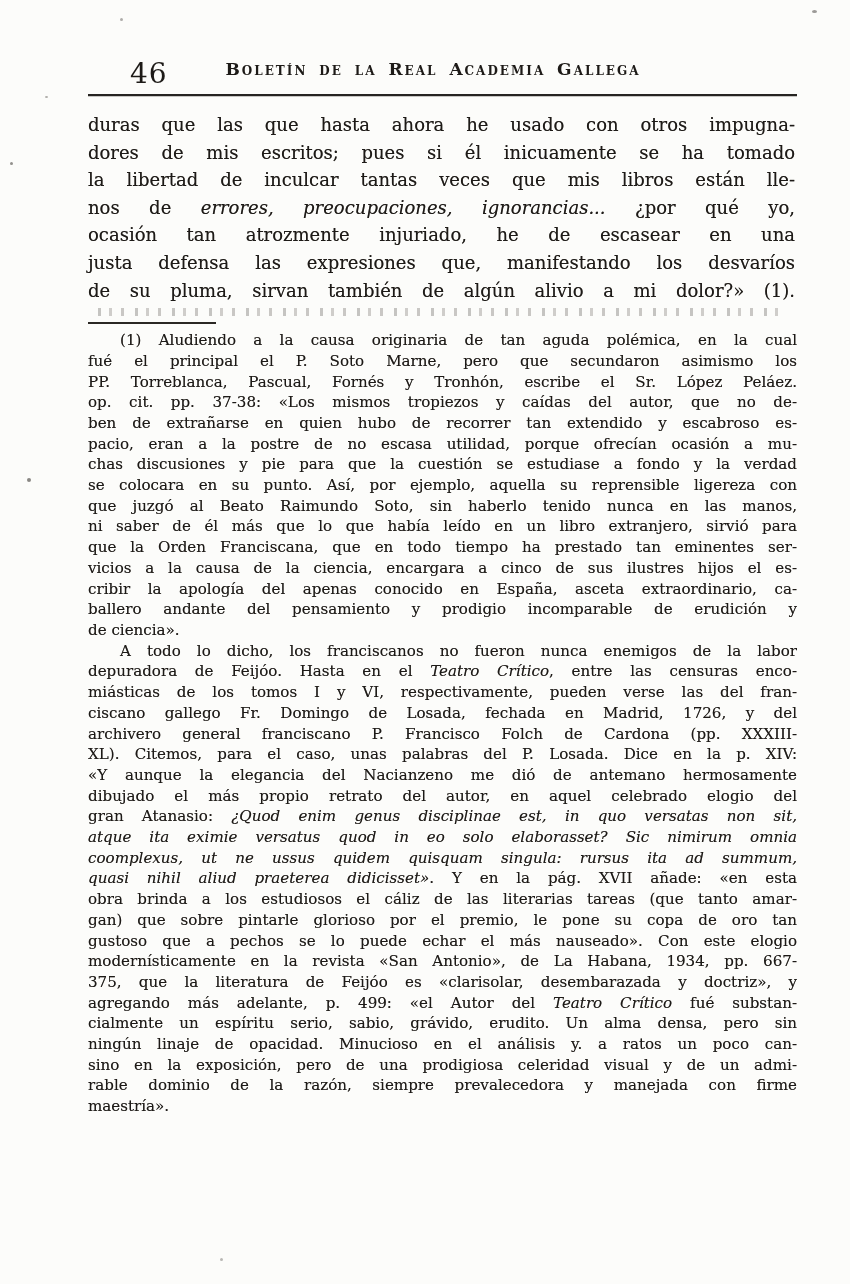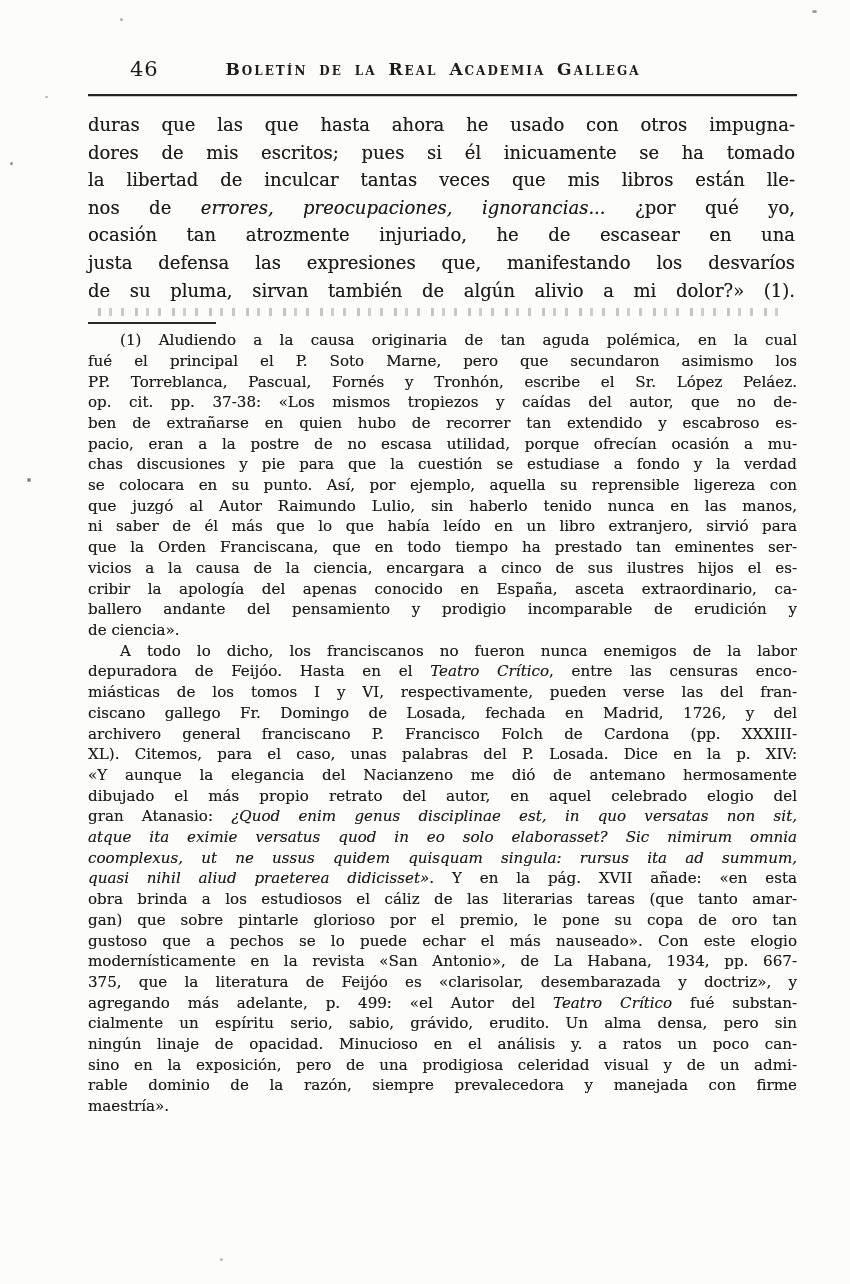--- a/index.html
+++ b/index.html
@@ -21,21 +21,21 @@
   
   .header {
     position: relative;
     height: 32px;
     margin-top: 57px;
   }
   .pagenum {
     position: absolute;
     left: 130px;
     top: 0;
-    font-size: 21px;
+    font-size: 28px;
     letter-spacing: 1px;
   }
   .runtitle {
     position: absolute;
     left: 88px;
     top: 2px;
     width: 690px;
     text-align: center;
     font-size: 17px;
     font-weight: bold;
@@ -140,21 +140,21 @@
 
   <section class="footnote">
       <div class="tline tline-indent"><span>(1)  Aludiendo a la causa originaria de tan aguda polémica, en la cual</span></div>
       <div class="tline"><span>fué el principal el P. Soto Marne, pero que secundaron asimismo los</span></div>
       <div class="tline"><span>PP. Torreblanca, Pascual, Fornés y Tronhón, escribe el Sr. López Peláez.</span></div>
       <div class="tline"><span>op. cit. pp. 37-38: «Los mismos tropiezos y caídas del autor, que no de-</span></div>
       <div class="tline"><span>ben de extrañarse en quien hubo de recorrer tan extendido y escabroso es-</span></div>
       <div class="tline"><span>pacio, eran a la postre de no escasa utilidad, porque ofrecían ocasión a mu-</span></div>
       <div class="tline"><span>chas discusiones y pie para que la cuestión se estudiase a fondo y la verdad</span></div>
       <div class="tline"><span>se colocara en su punto. Así, por ejemplo, aquella su reprensible ligereza con</span></div>
-      <div class="tline"><span>que juzgó al Autor Raimundo Lulio, sin haberlo tenido nunca en las manos,</span></div>
+      <div class="tline"><span>que juzgó al Beato Raimundo Soto, sin haberlo tenido nunca en las manos,</span></div>
       <div class="tline"><span>ni saber de él más que lo que había leído en un libro extranjero, sirvió para</span></div>
       <div class="tline"><span>que la Orden Franciscana, que en todo tiempo ha prestado tan eminentes ser-</span></div>
       <div class="tline"><span>vicios a la causa de la ciencia, encargara a cinco de sus ilustres hijos el es-</span></div>
       <div class="tline"><span>cribir la apología del apenas conocido en España, asceta extraordinario, ca-</span></div>
       <div class="tline"><span>ballero andante del pensamiento y prodigio incomparable de erudición y</span></div>
       <div class="tline tline-end"><span>de ciencia».</span></div>
     </section>
 
   <section class="footnote">
       <div class="tline tline-indent"><span>A todo lo dicho, los franciscanos no fueron nunca enemigos de la labor</span></div>

